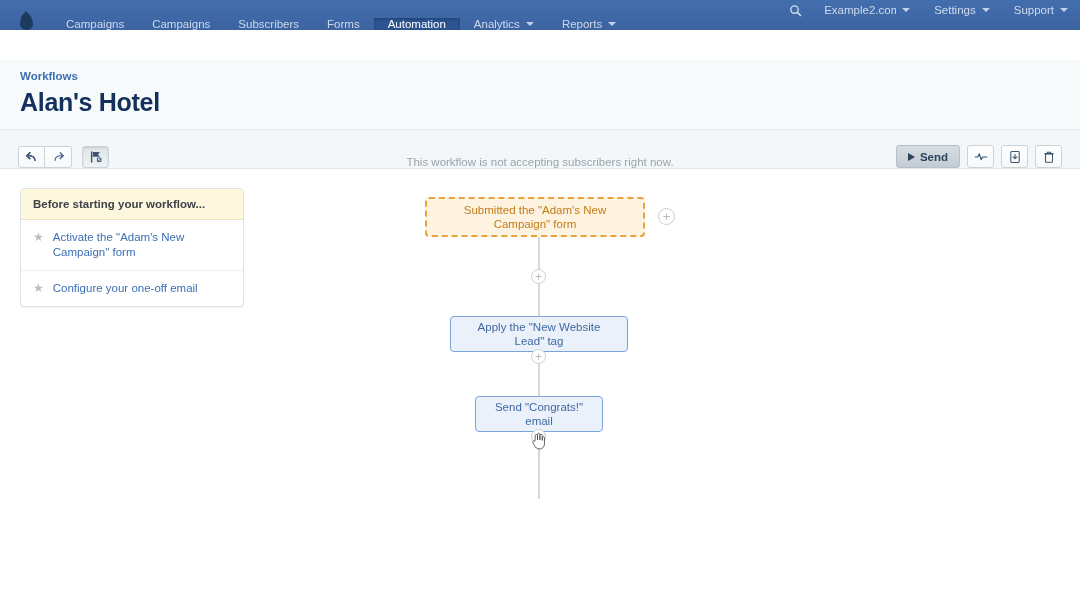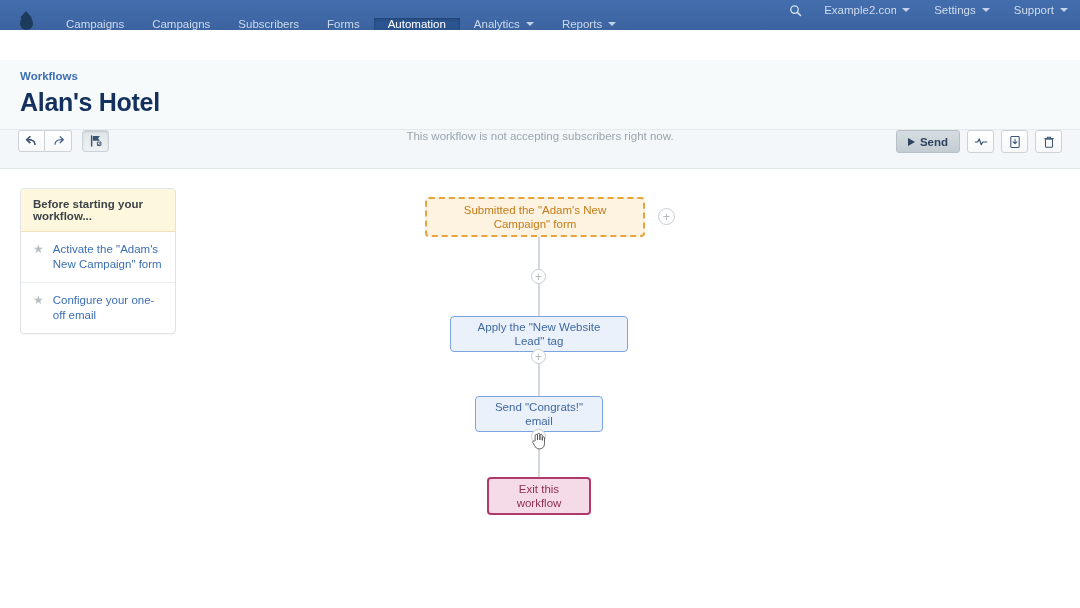--- a/index.html
+++ b/index.html
@@ -94,21 +94,21 @@
     color: #14305c;
     letter-spacing: -0.3px;
   }
 
   
   .toolbar {
     position: relative;
     height: 39px;
     background: #f3f7f9;
     border-bottom: 1px solid #e1e7ea;
-    display: flex; align-items: flex-start;
+    display: flex; align-items: flex-end;
     padding: 0 18px;
   }
   .btn-group { display: flex; }
   .tbtn {
     height: 22px; min-width: 27px;
     background: linear-gradient(#ffffff, #f6f8f9);
     border: 1px solid #ccd3d8;
     display: flex; align-items: center; justify-content: center;
     cursor: pointer;
     color: #3f5875;
@@ -143,21 +143,21 @@
   .play { width:0;height:0;border-left:7px solid #2d435e;border-top:4.5px solid transparent;border-bottom:4.5px solid transparent; }
   .tbtn.square { width: 25px; height: 23px; border-radius: 3px; margin: 0; }
 
   
   .content { position: relative; height: 469px; background: #fff; }
 
   
   .checklist {
     position: absolute;
     left: 20px; top: 19px;
-    width: 156px;
+    width: 224px;
     background: #fff;
     border: 1px solid #dfe3e6;
     border-radius: 4px;
     box-shadow: 0 1px 1px rgba(0,0,0,.04);
     overflow: hidden;
   }
   .checklist-header {
     background: #fdf7dd;
     border-bottom: 1px solid #eee3bd;
     padding: 9px 12px;
@@ -389,23 +389,20 @@
       </div>
 
       <div class="node node-action" style="left:475px; top:227px; width:128px; height:36px;">
         <span>Send "Congrats!" email</span>
       </div>
 
       <div class="plus" style="left:531px; top:260px;">
         <span>+</span>
       </div>
 
-      <div class="node node-exit" style="left:487px; top:308px; width:104px; height:38px;">
-        <span>Exit this workflow</span>
-      </div>
 
       <svg class="cursor" style="left:530px; top:263px;" viewBox="0 0 20 24">
         <path d="M6.4 11.2 V4.6 a1.5 1.5 0 0 1 3 0 V10 V3.1 a1.5 1.5 0 0 1 3 0 V10 V4.4 a1.5 1.5 0 0 1 3 0 V10.6 V7.4 a1.4 1.4 0 0 1 2.8 0 v7.4 c0 4-2.6 6.6-6.2 6.6 -3.4 0-5-1.6-6.3-4.2 L3.4 13.4 a1.5 1.5 0 0 1 2.2-1.9 z" fill="#ffffff" stroke="#4a4a4a" stroke-width="1.1" stroke-linejoin="round"></path>
       </svg>
 
     </div>
 
     <div class="page-bottom-rule"></div>
   </div>
 

